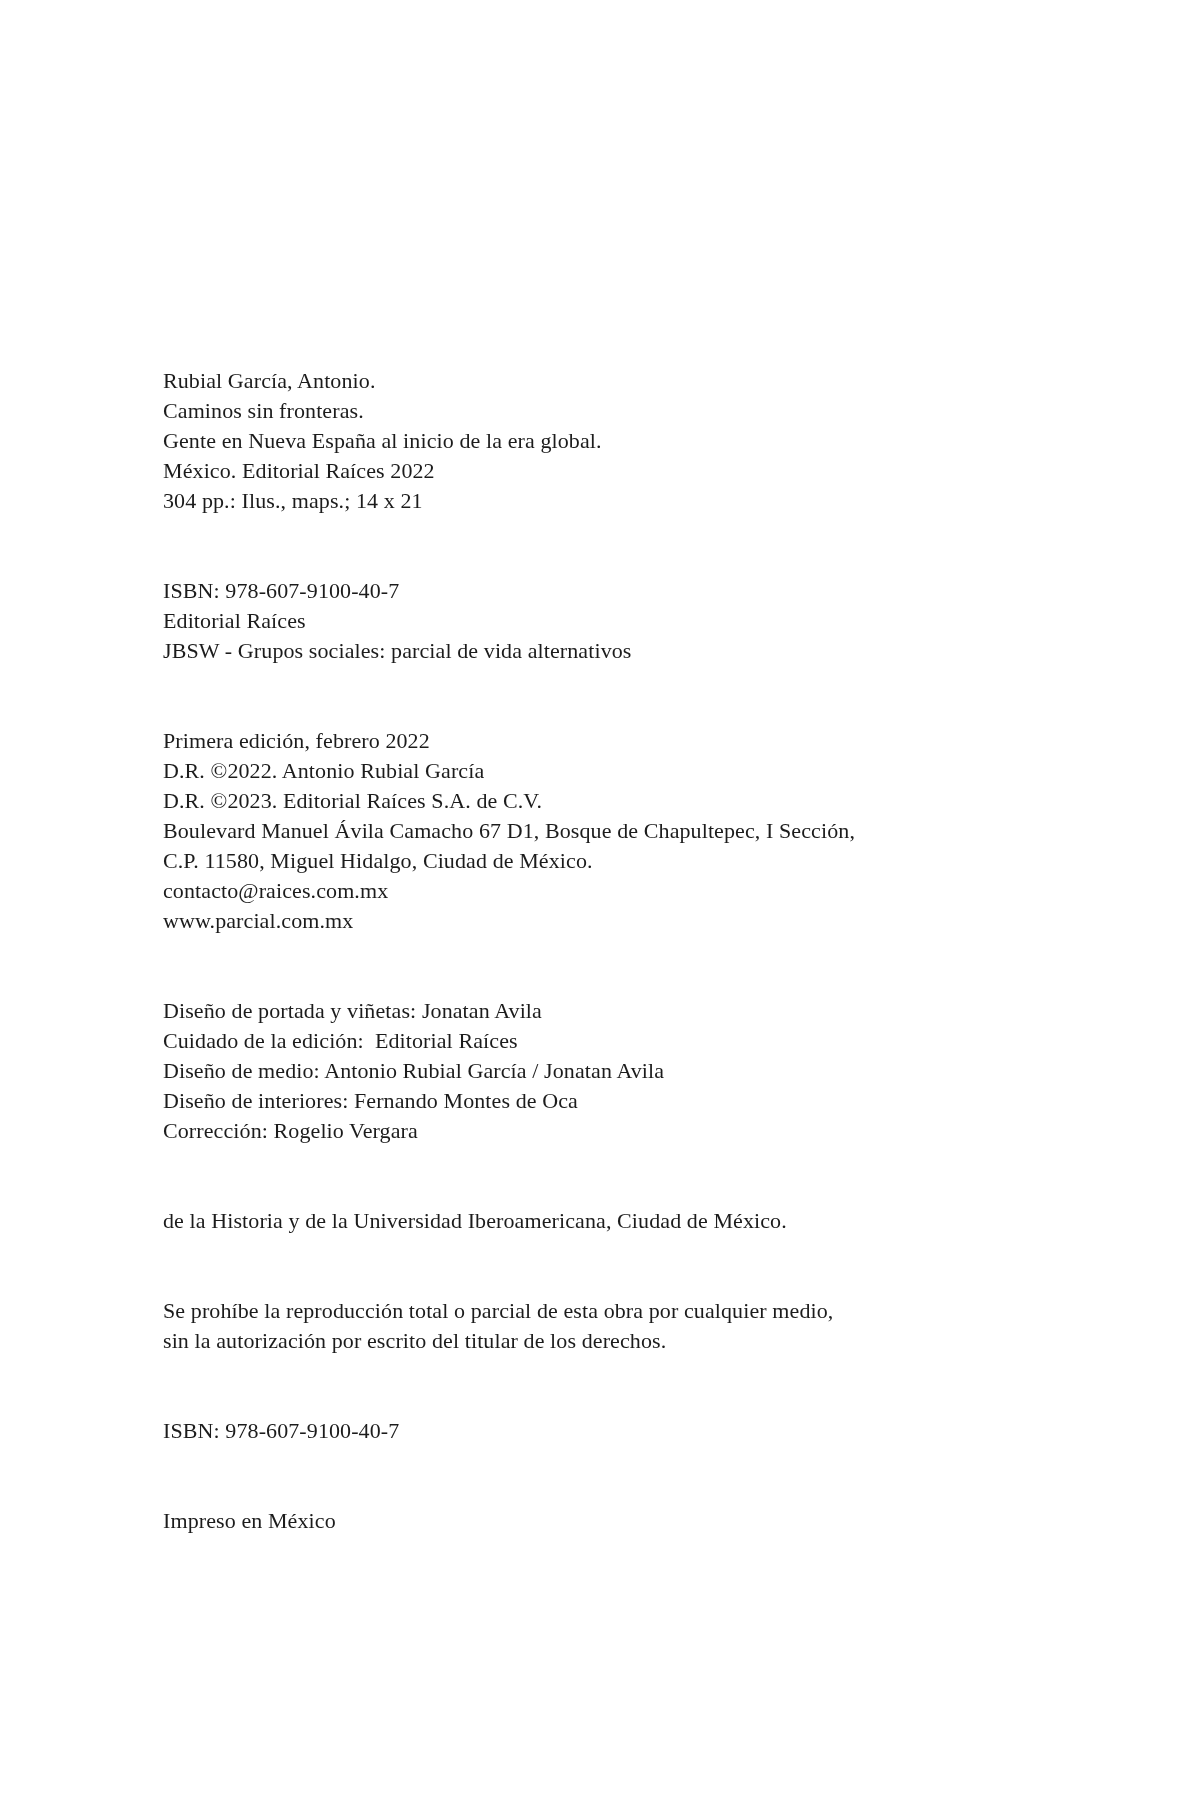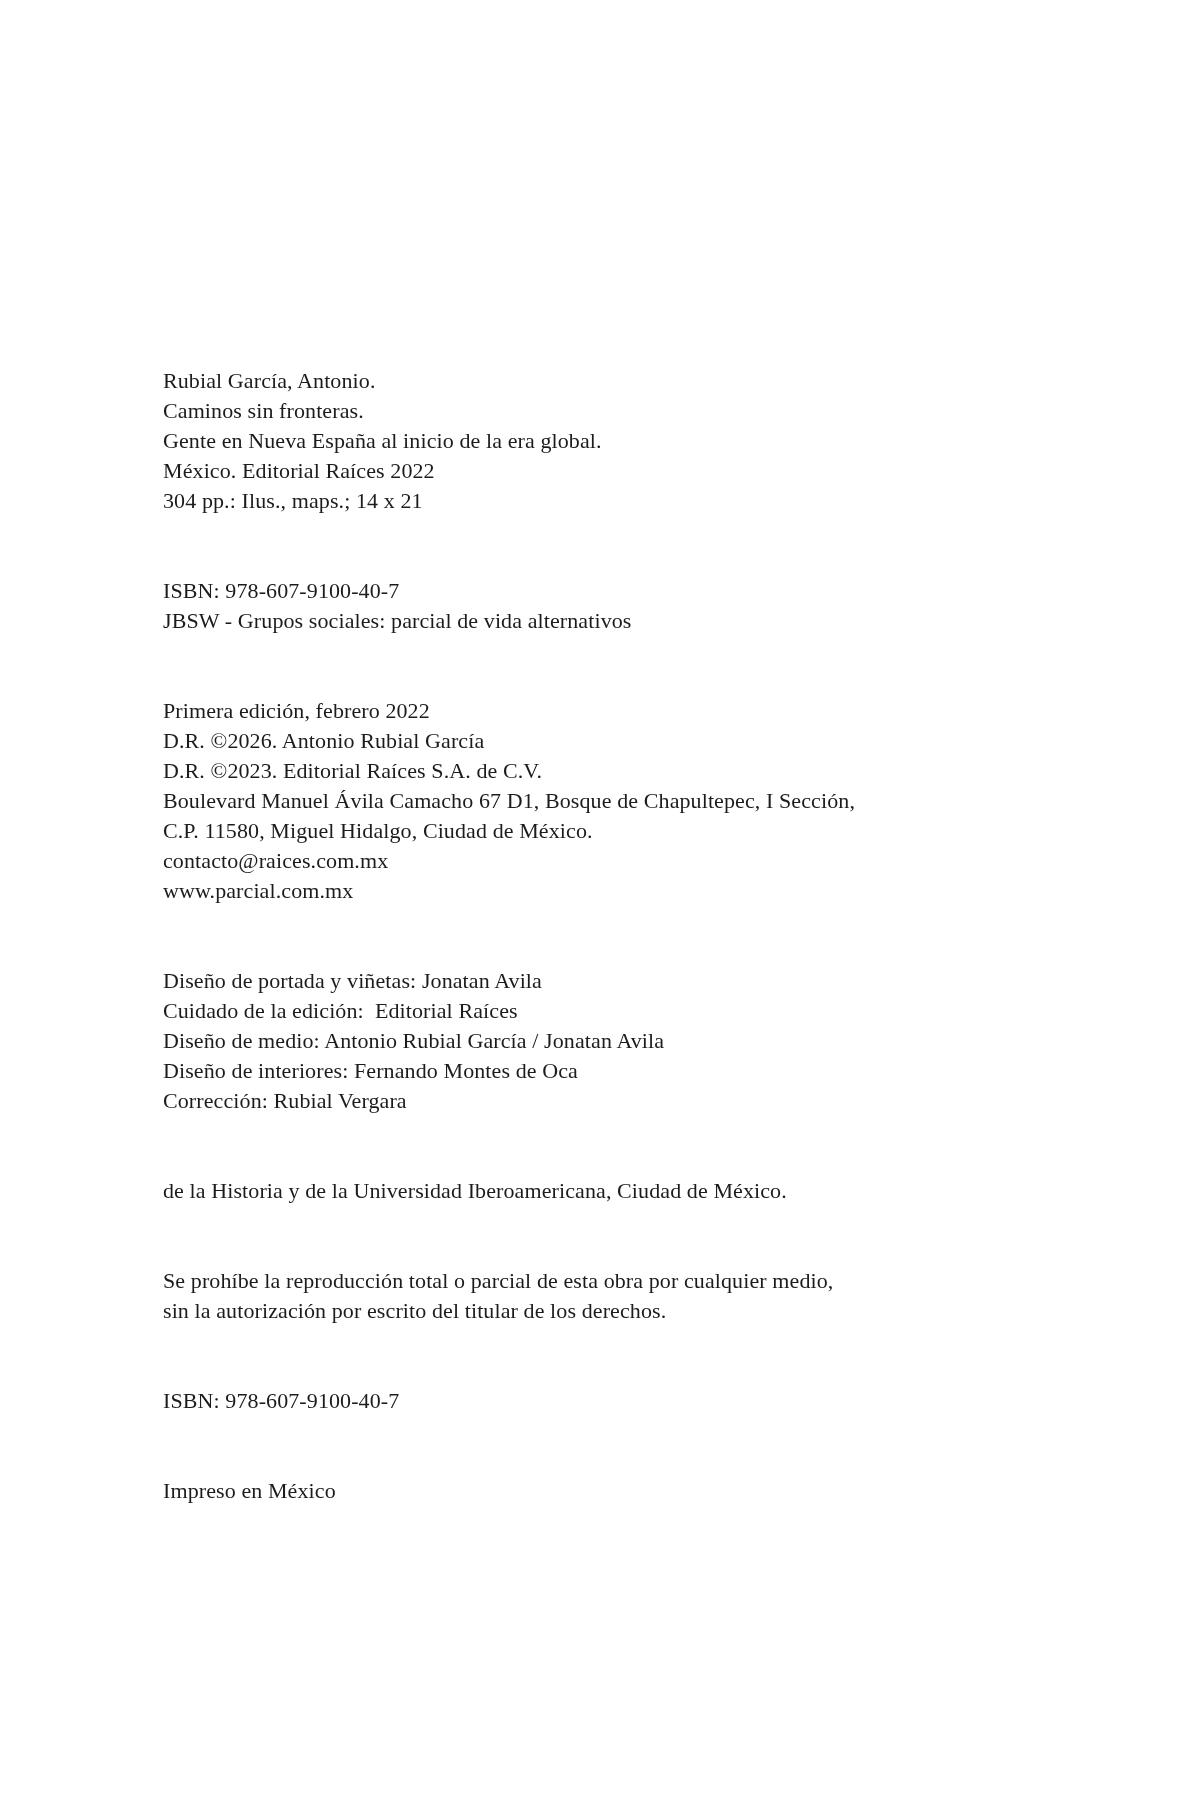--- a/index.html
+++ b/index.html
@@ -41,39 +41,40 @@
     <section class="block">
       <div class="line">Rubial García, Antonio.</div>
       <div class="line">Caminos sin fronteras.</div>
       <div class="line">Gente en Nueva España al inicio de la era global.</div>
       <div class="line">México. Editorial Raíces 2022</div>
       <div class="line">304 pp.: Ilus., maps.; 14 x 21</div>
     </section>
 
     <section class="block">
       <div class="line">ISBN: 978-607-9100-40-7</div>
+      <div class="line">Editorial Raíces</div>
       <div class="line">JBSW - Grupos sociales: parcial de vida alternativos</div>
     </section>
 
     <section class="block">
       <div class="line">Primera edición, febrero 2022</div>
-      <div class="line">D.R. ©2026. Antonio Rubial García</div>
+      <div class="line">D.R. ©2022. Antonio Rubial García</div>
       <div class="line">D.R. ©2023. Editorial Raíces S.A. de C.V.</div>
       <div class="line">Boulevard Manuel Ávila Camacho 67 D1, Bosque de Chapultepec, I Sección,</div>
       <div class="line">C.P. 11580, Miguel Hidalgo, Ciudad de México.</div>
       <div class="line">contacto@raices.com.mx</div>
       <div class="line">www.parcial.com.mx</div>
     </section>
 
     <section class="block">
       <div class="line">Diseño de portada y viñetas: Jonatan Avila</div>
       <div class="line">Cuidado de la edición:  Editorial Raíces</div>
       <div class="line">Diseño de medio: Antonio Rubial García / Jonatan Avila</div>
       <div class="line">Diseño de interiores: Fernando Montes de Oca</div>
-      <div class="line">Corrección: Rubial Vergara</div>
+      <div class="line">Corrección: Rogelio Vergara</div>
     </section>
 
     <section class="block">
       <div class="line">de la Historia y de la Universidad Iberoamericana, Ciudad de México.</div>
     </section>
 
     <section class="block">
       <div class="line">Se prohíbe la reproducción total o parcial de esta obra por cualquier medio,</div>
       <div class="line">sin la autorización por escrito del titular de los derechos.</div>
     </section>

